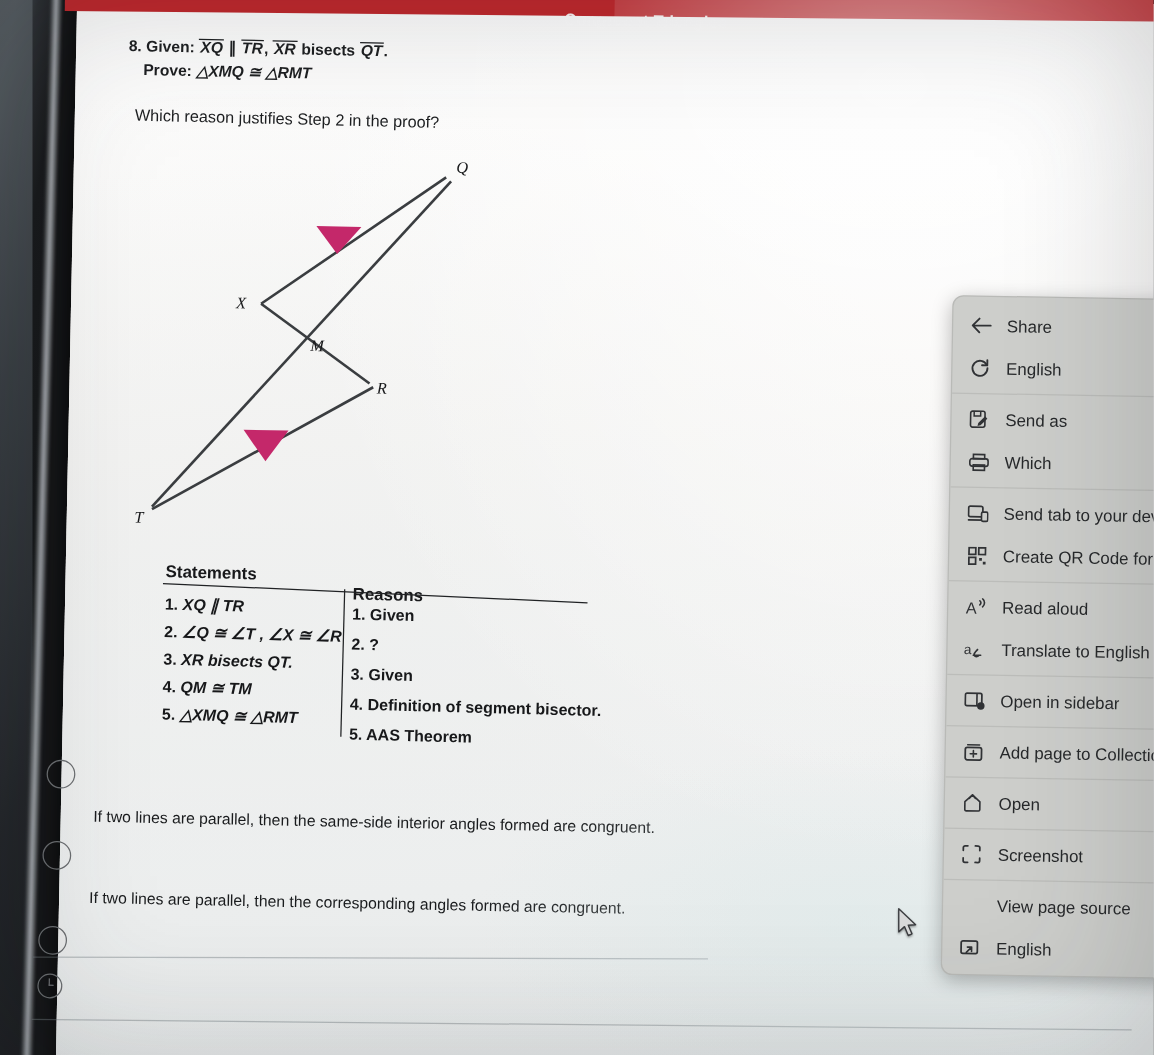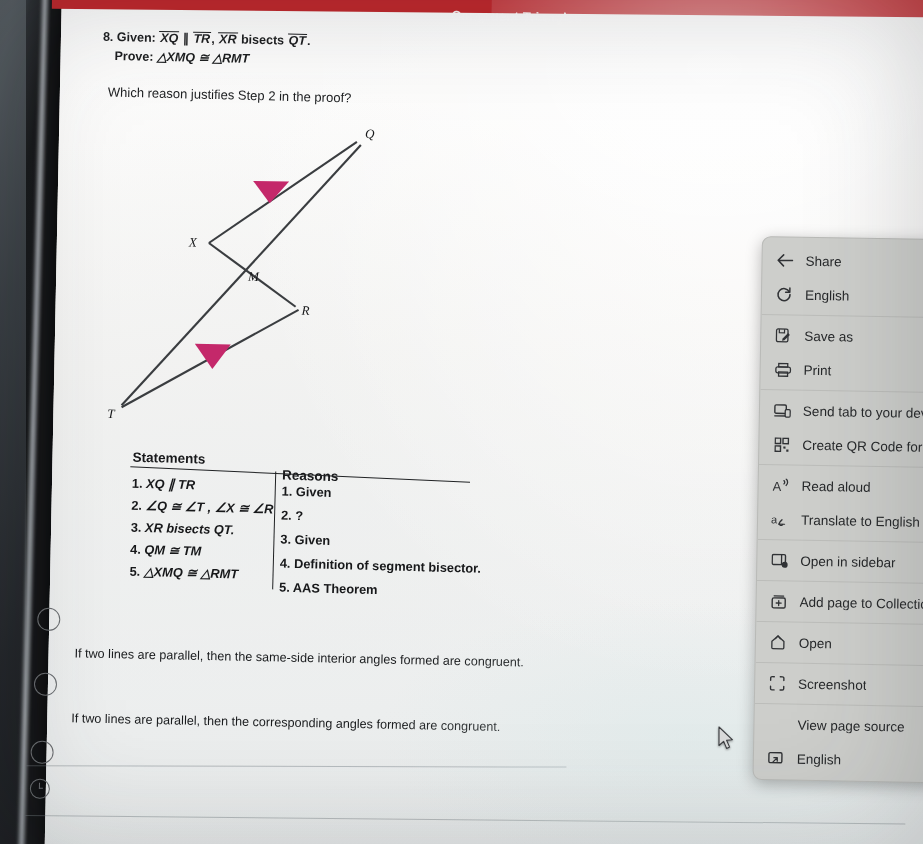--- a/index.html
+++ b/index.html
@@ -405,32 +405,32 @@
     <div class="mi-sep"></div>
 
     <div class="mi">
       <span class="ic">
         <svg class="g" width="16" height="16" viewBox="0 0 16 16">
             <rect x="1.2" y="1.6" width="11.5" height="12.8" rx="1.6" fill="none" stroke="#303235" stroke-width="1.3"></rect>
             <path d="M4 1.8v3.6h5.2V1.8" fill="none" stroke="#303235" stroke-width="1.2"></path>
             <path d="M14.6 7.4 9.2 12.8l-2.4.6.6-2.4 5.4-5.4z" fill="#303235"></path>
           </svg>
       </span>
-      <span class="lbl">Save as</span>
+      <span class="lbl">Send as</span>
     </div>
 
     <div class="mi">
       <span class="ic">
         <svg class="g" width="17" height="15" viewBox="0 0 17 15">
             <rect x="4" y="1.2" width="9" height="3.4" fill="none" stroke="#303235" stroke-width="1.3"></rect>
             <rect x="1.2" y="4.6" width="14.6" height="6" rx="1.8" fill="none" stroke="#303235" stroke-width="1.3"></rect>
             <rect x="4" y="9.6" width="9" height="4.2" fill="none" stroke="#303235" stroke-width="1.3"></rect>
           </svg>
       </span>
-      <span class="lbl">Print</span>
+      <span class="lbl">Which</span>
     </div>
 
     <div class="mi-sep"></div>
 
     <div class="mi">
       <span class="ic">
         <svg class="g" width="17" height="15" viewBox="0 0 17 15">
             <rect x="0.9" y="1.6" width="11.4" height="8.4" rx="1.3" fill="none" stroke="#303235" stroke-width="1.4"></rect>
             <path d="M0.9 12.6h11.4" stroke="#303235" stroke-width="1.4" stroke-linecap="round"></path>
             <rect x="11.3" y="6.2" width="5" height="7.4" rx="1.2" fill="#cdcecb" stroke="#303235" stroke-width="1.3"></rect>

